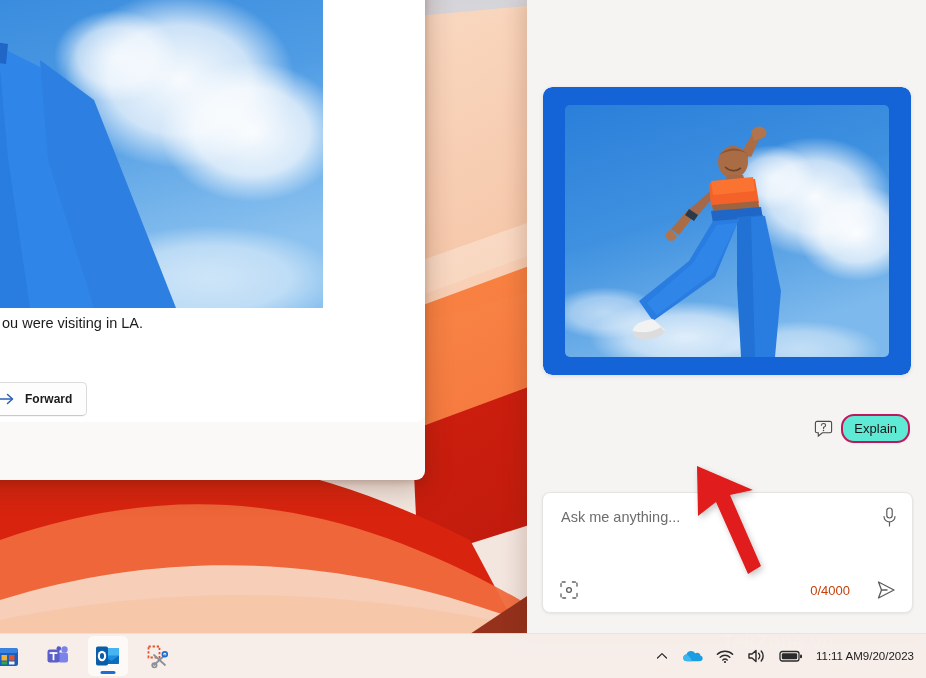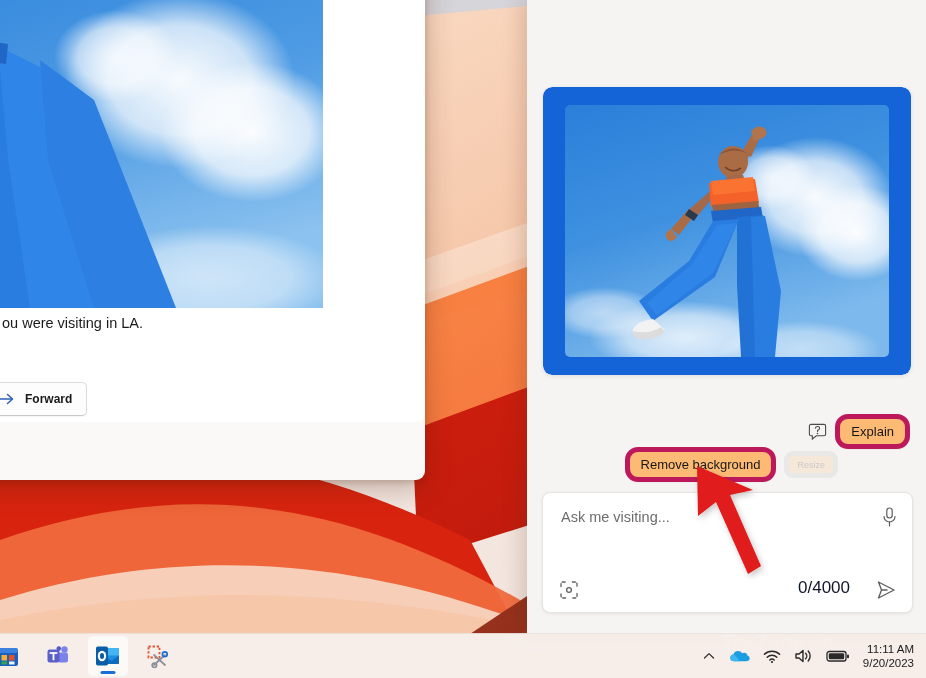--- a/index.html
+++ b/index.html
@@ -127,22 +127,22 @@
   }
   #chips-row-1 { right: 16px; top: 414px; }
   #chips-row-2 { right: 88px; top: 447px; }
 
   .chip {
     display: inline-flex;
     align-items: center;
     justify-content: center;
     height: 25px;
     padding: 0 11px;
-    background: #fdba74;
-    border: 5px solid #be185d;
+    background: #5eead4;
+    border: 2px solid #be185d;
     border-radius: 13px;
     font-size: 13px;
     color: #171717;
     white-space: nowrap;
     cursor: pointer;
     box-shadow: 0 1px 1px rgba(0,0,0,0.03);
   }
   .chip.ghost {
     opacity: 0.20;
     border-color: #b9b9b9;
@@ -168,22 +168,22 @@
     position: absolute;
     left: 18px; top: 16px;
     font-size: 14.5px;
     color: #6d6d6d;
   }
   #composer .mic { position: absolute; right: 14px; top: 13px; cursor: pointer; line-height: 0; }
   #composer .scan { position: absolute; left: 16px; bottom: 12px; cursor: pointer; line-height: 0; }
   #composer .counter {
     position: absolute;
     right: 62px; bottom: 14px;
-    font-size: 17px;
-    color: #0f172a;
+    font-size: 13px;
+    color: #c2410c;
   }
   #composer .send { position: absolute; right: 14px; bottom: 10px; cursor: pointer; line-height: 0; }
 
   
   #annot-arrow {
     position: absolute;
     left: 690px; top: 462px;
     width: 130px; height: 130px;
     pointer-events: none;
   }
@@ -230,21 +230,21 @@
     border-radius: 2px;
     background: #1b6fd4;
   }
   #tray {
     position: absolute;
     right: 8px; top: 0; height: 44px;
     display: flex; align-items: center; gap: 13px;
   }
   .tray-icon { cursor: pointer; line-height: 0; display:flex; align-items:center; }
   #clock {
-    display: flex; flex-direction: column;
+    display: flex; flex-direction: row;
     align-items: flex-end;
     justify-content: center;
     font-size: 11.5px;
     color: #1b1b1b;
     line-height: 14px;
     cursor: pointer;
     padding-right: 4px;
   }
 </style>
 </head>
@@ -434,27 +434,23 @@
       <span class="help-icon">
         <svg width="19" height="19" viewBox="0 0 19 19">
           <path d="M3 2.4 h13 a1.6 1.6 0 0 1 1.6 1.6 v8.2 a1.6 1.6 0 0 1 -1.6 1.6 h-7.6 l-4.1 3.2 v-3.2 h-1.3 a1.6 1.6 0 0 1 -1.6 -1.6 v-8.2 a1.6 1.6 0 0 1 1.6 -1.6 z" fill="none" stroke="#4a4a4a" stroke-width="1.1"></path>
           <path d="M7.4 6.3 q0.2 -1.8 2.2 -1.8 q2 0 2 1.8 q0 1.5 -2 2.1 v1.2" fill="none" stroke="#4a4a4a" stroke-width="1.1" stroke-linecap="round"></path>
           <circle cx="9.5" cy="11.6" r="0.75" fill="#4a4a4a"></circle>
         </svg>
       </span>
       <span class="chip">Explain</span>
     </div>
 
-    <div class="chips-row" id="chips-row-2">
-      <span class="chip">Remove background</span>
-      <span class="chip ghost">Resize</span>
-    </div>
 
     <div id="composer">
-      <div class="placeholder">Ask me visiting...</div>
+      <div class="placeholder">Ask me anything...</div>
 
       <span class="mic">
         <svg width="17" height="22" viewBox="0 0 17 22">
           <rect x="5.8" y="2" width="5.4" height="10" rx="2.7" fill="none" stroke="#5c5c5c" stroke-width="1.2"></rect>
           <path d="M3 10.5 a5.5 5.5 0 0 0 11 0" fill="none" stroke="#5c5c5c" stroke-width="1.2" stroke-linecap="round"></path>
           <path d="M8.5 16 v4" stroke="#5c5c5c" stroke-width="1.2" stroke-linecap="round"></path>
         </svg>
       </span>
 
       <span class="scan">

